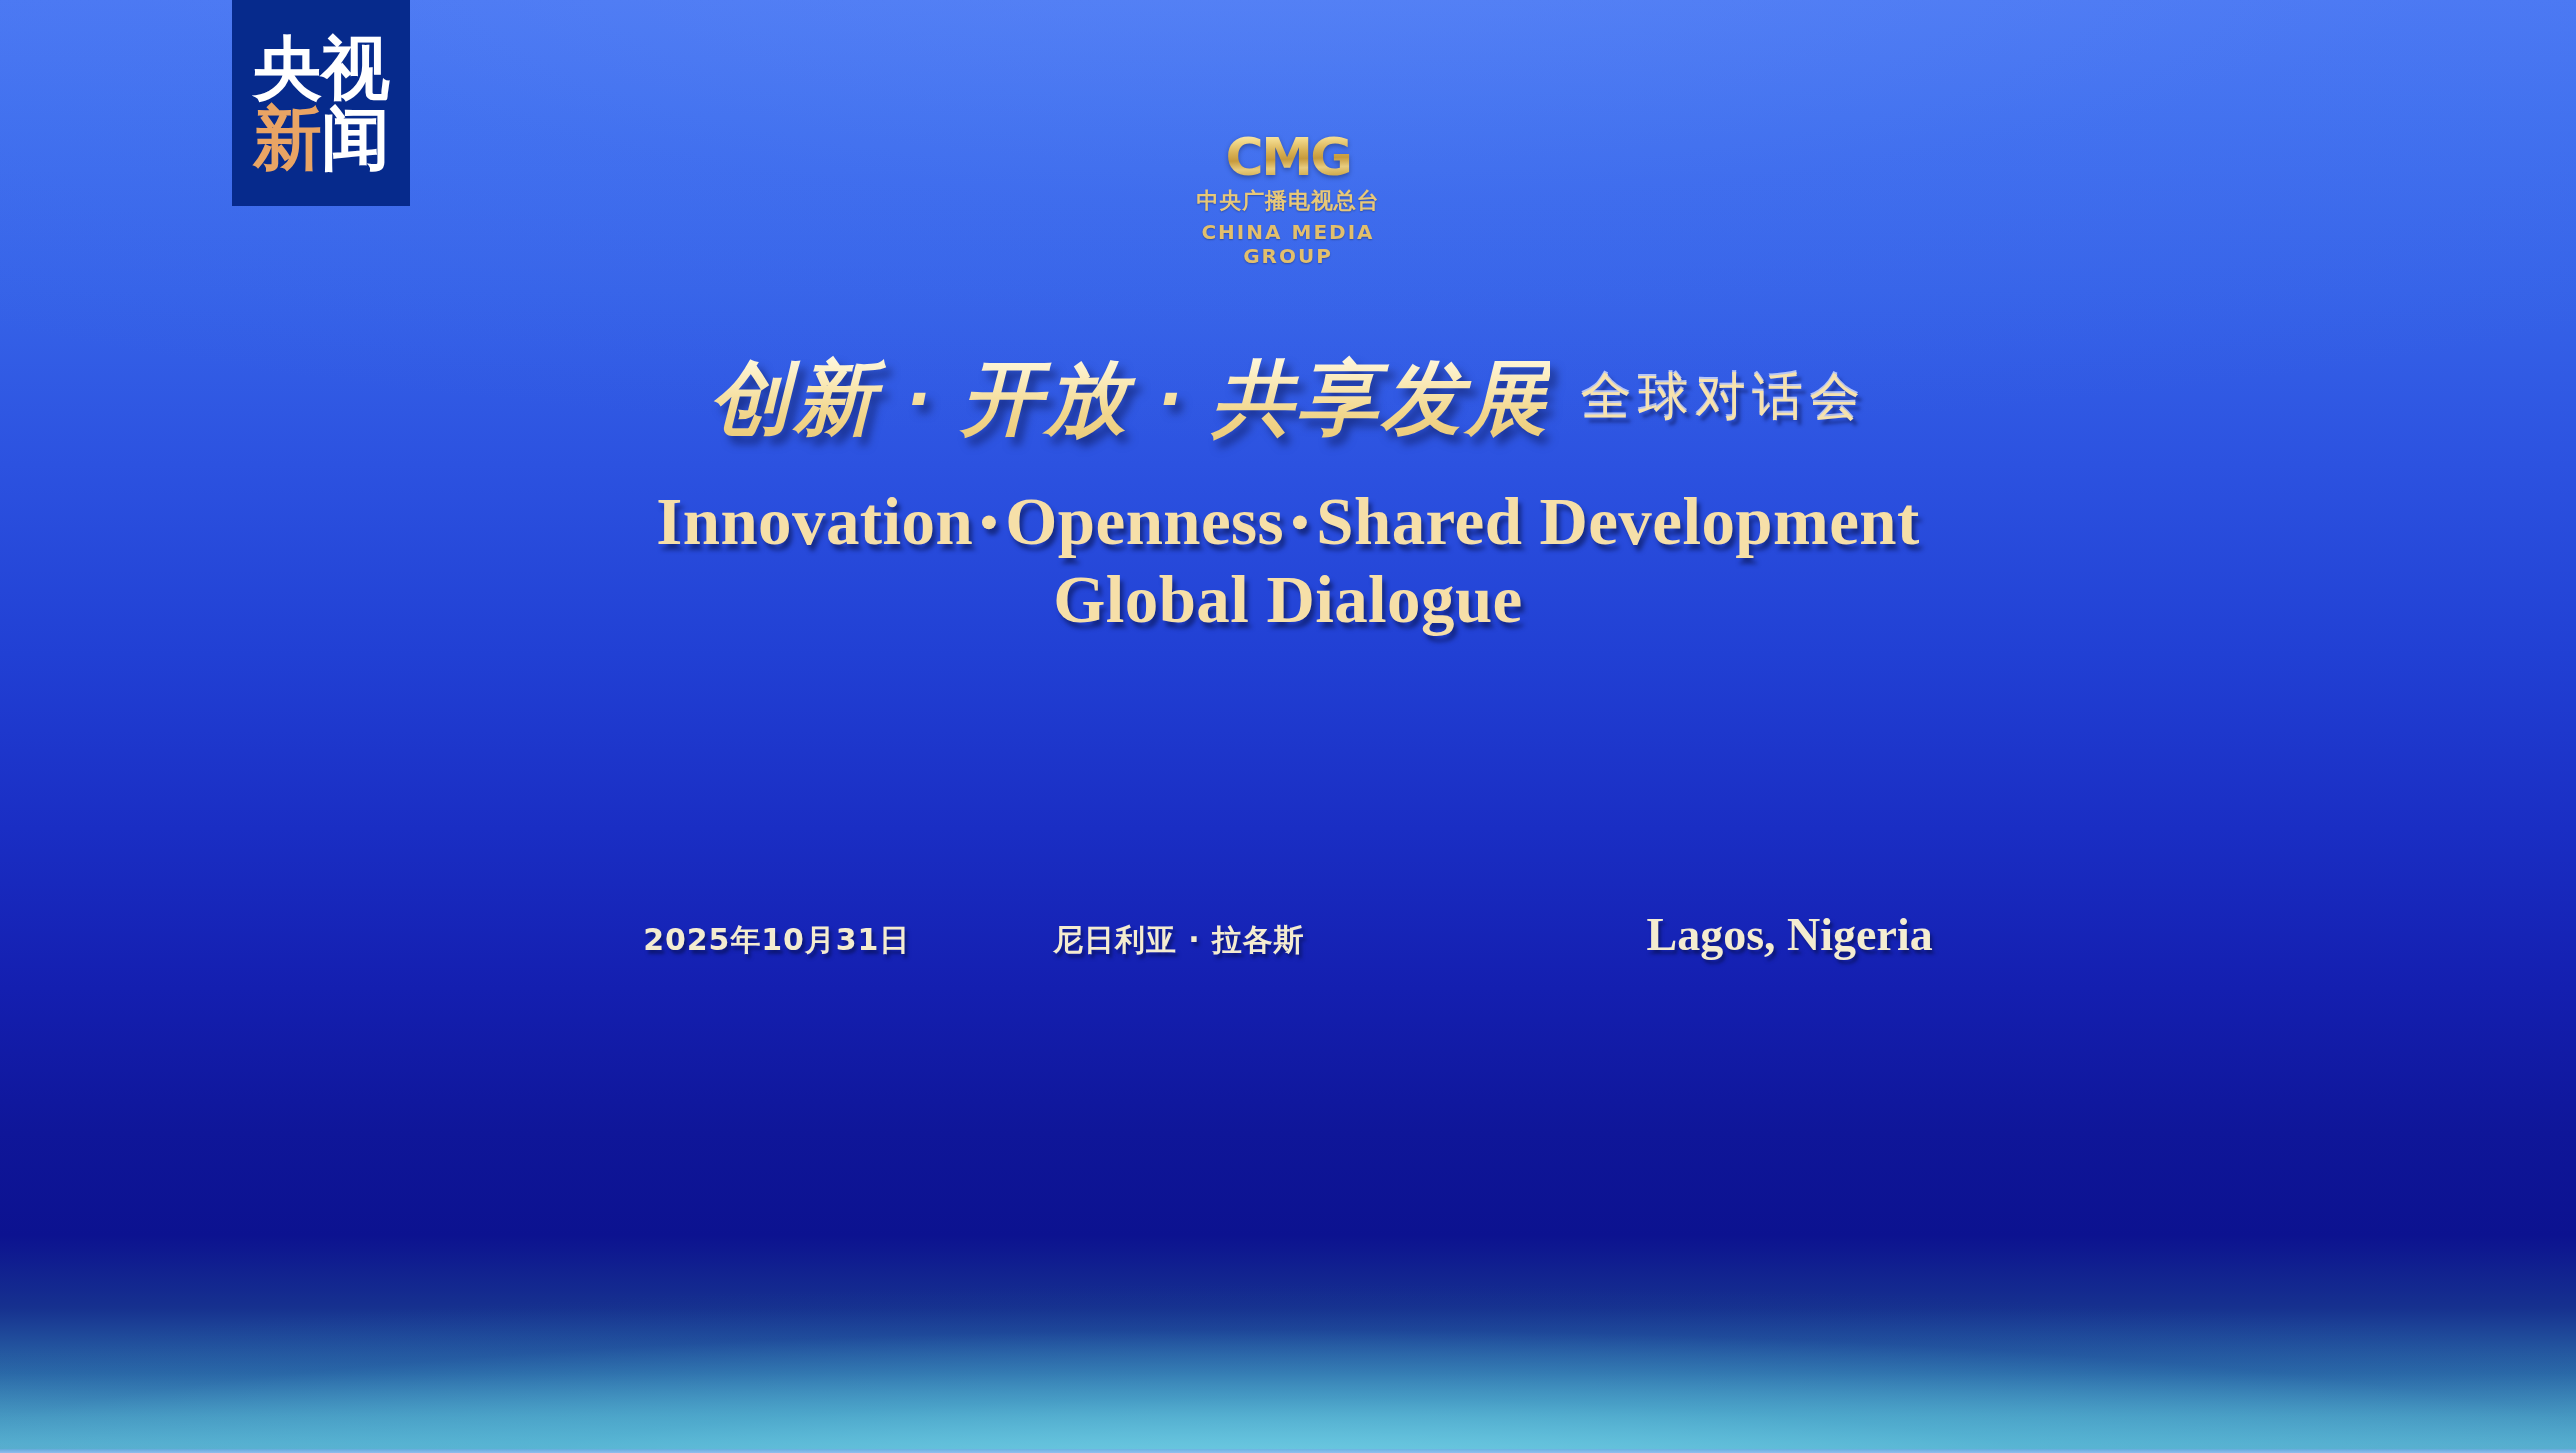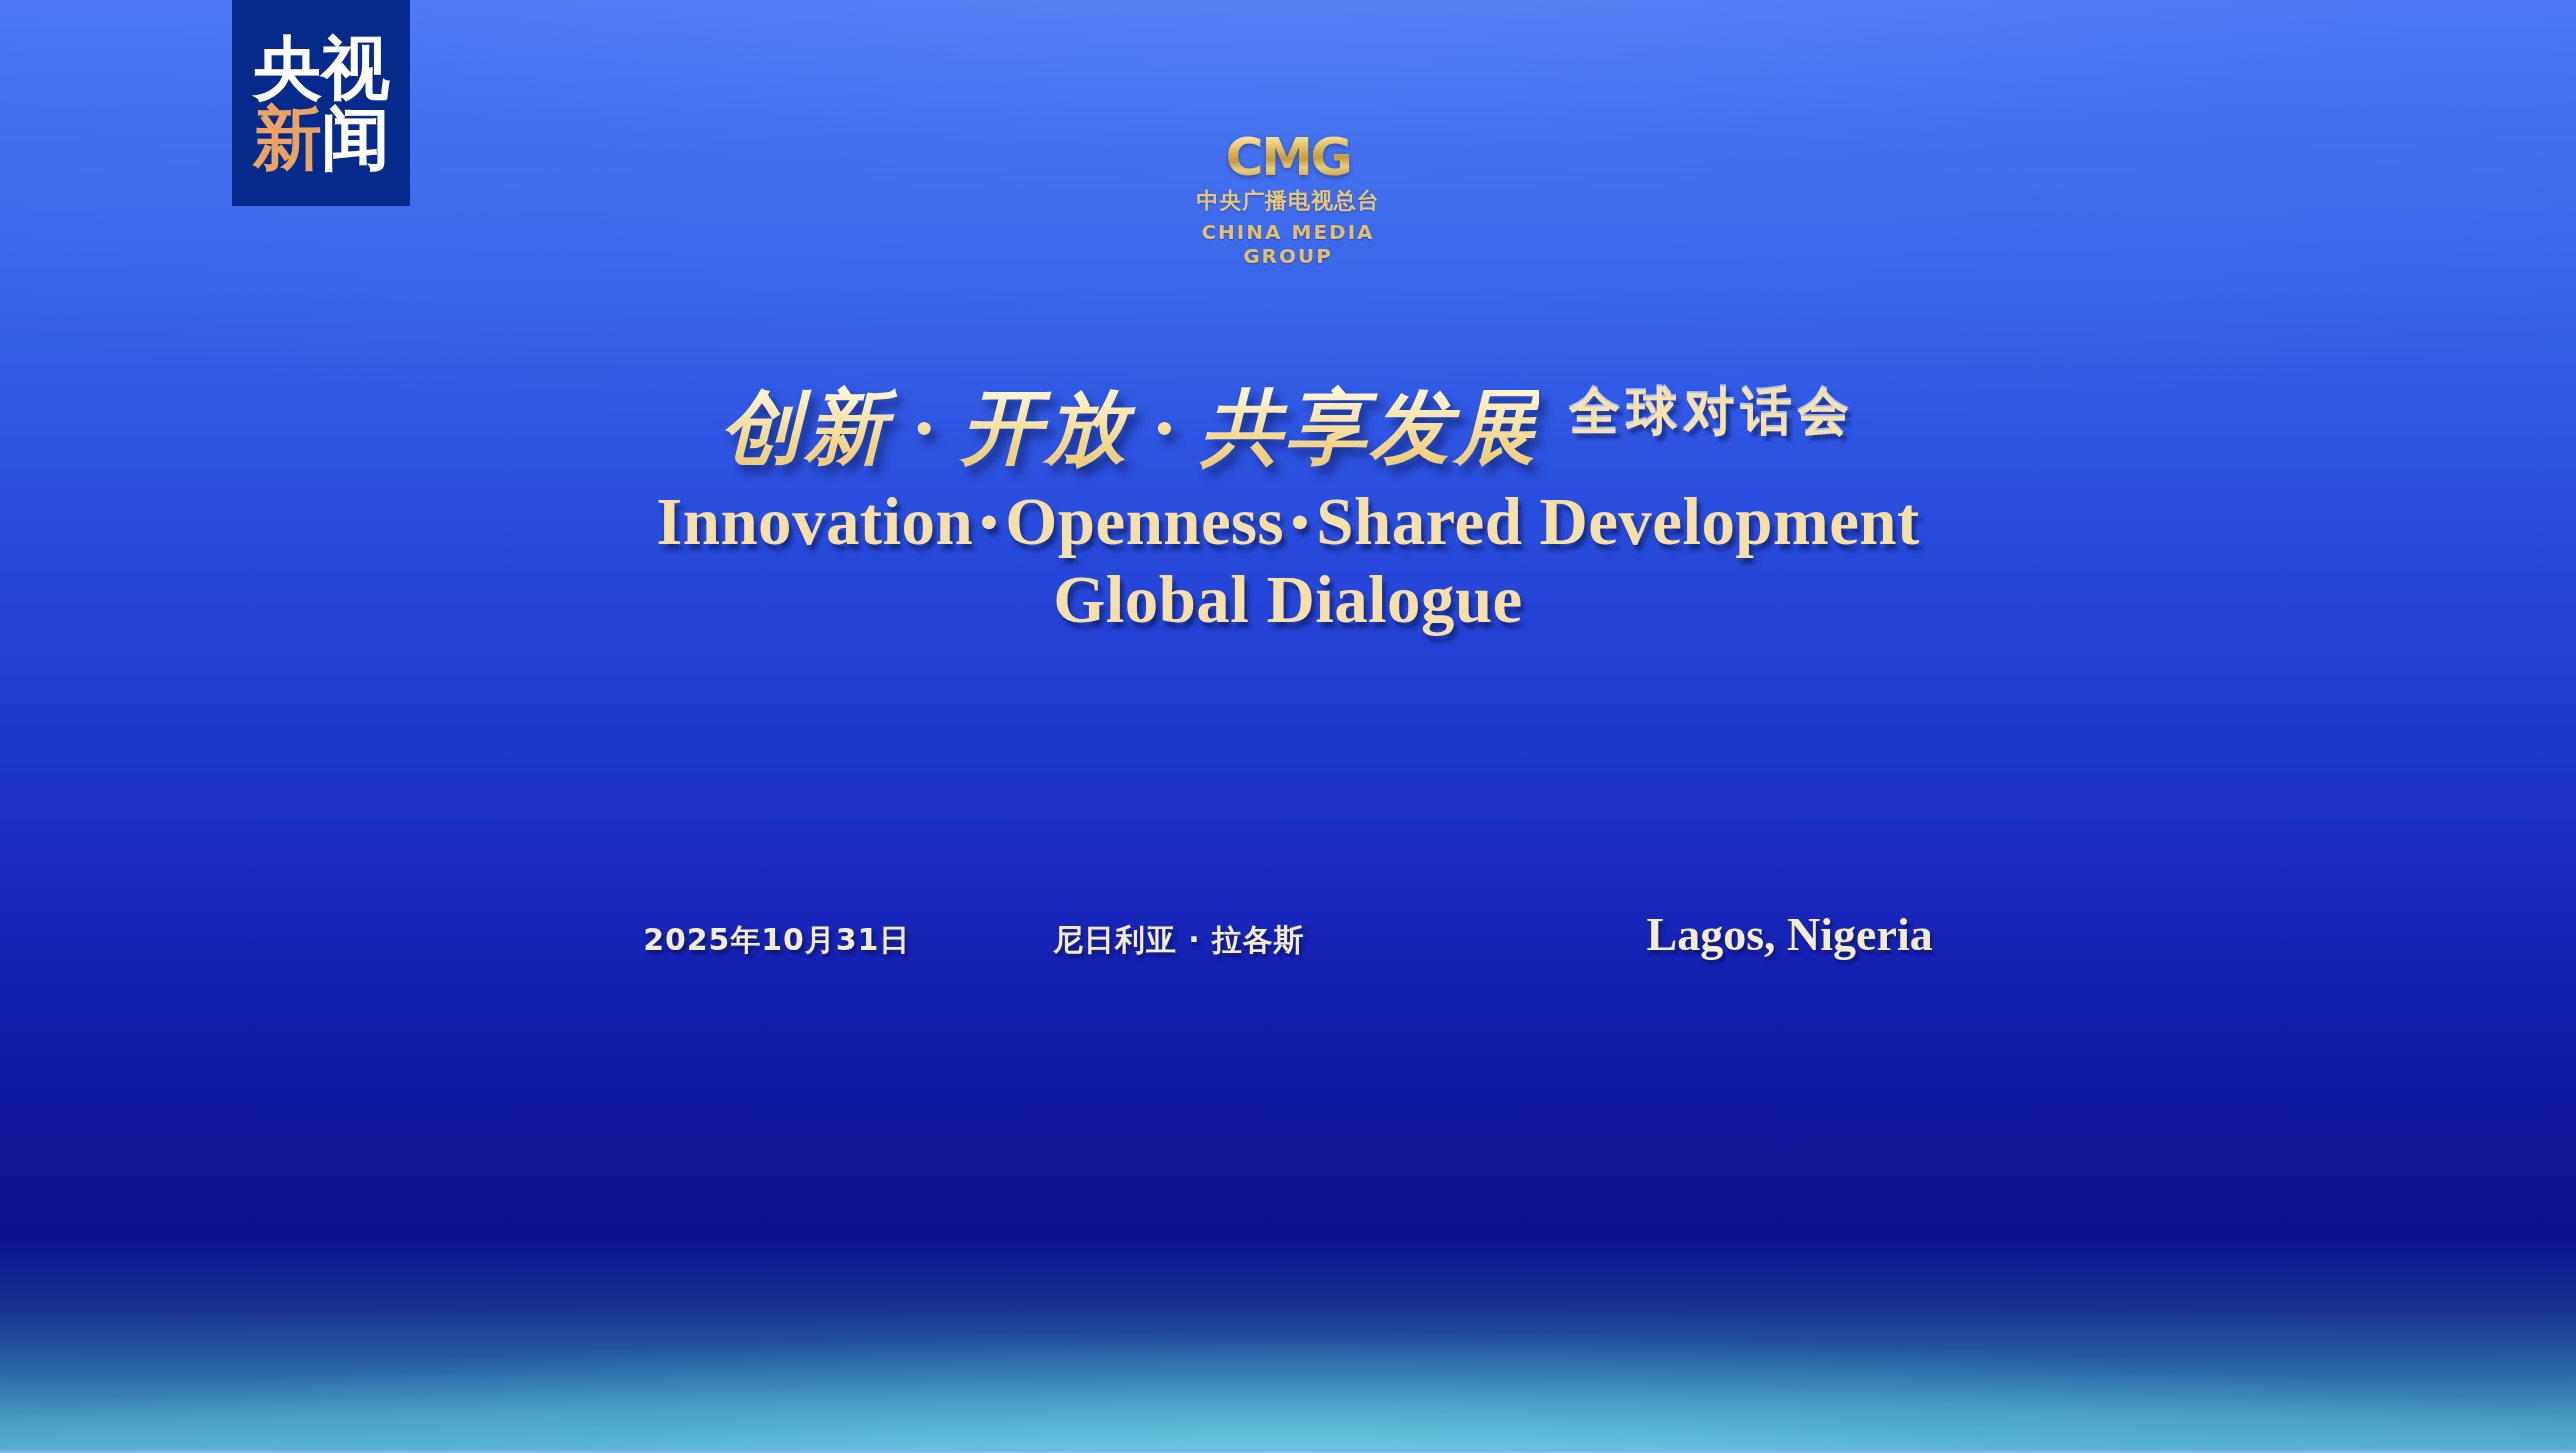--- a/index.html
+++ b/index.html
@@ -135,38 +135,37 @@
     position: absolute;
     top: 345px;
     left: 0;
     width: 100%;
     display: flex;
     align-items: center;
     justify-content: center;
     gap: 30px;
   }
   #headline-cn-main {
-    font-family: Liberation Serif, serif;
+    font-family: Liberation Sans, sans-serif;
     font-weight: 700;
     font-size: 81px;
     letter-spacing: 3.5px;
     font-style: italic;
     color: #f7e3ad;
     background: linear-gradient(180deg, #fffdf0 0%, #fbecbe 30%, #f2d78e 62%, #e8c571 100%);
     -webkit-background-clip: text;
     background-clip: text;
     -webkit-text-fill-color: transparent;
     color: transparent;
     filter: drop-shadow(6.2px 8px 4.4px rgba(10,20,80,0.55));
     white-space: nowrap;
-    margin-top: 29px;
   }
   #headline-cn-sub {
     font-family: "DejaVu Sans", "Liberation Sans", sans-serif;
-    font-weight: 700;
+    font-weight: 400;
     font-size: 51px;
     letter-spacing: 6.2px;
     color: #f6e2ae;
     text-shadow:
       0 -1.8px 0 rgba(255,255,255,0.65),
       4.4px 5.3px 3.5px rgba(10,20,80,0.50);
     white-space: nowrap;
     padding-bottom: 3.5px;
   }
 

